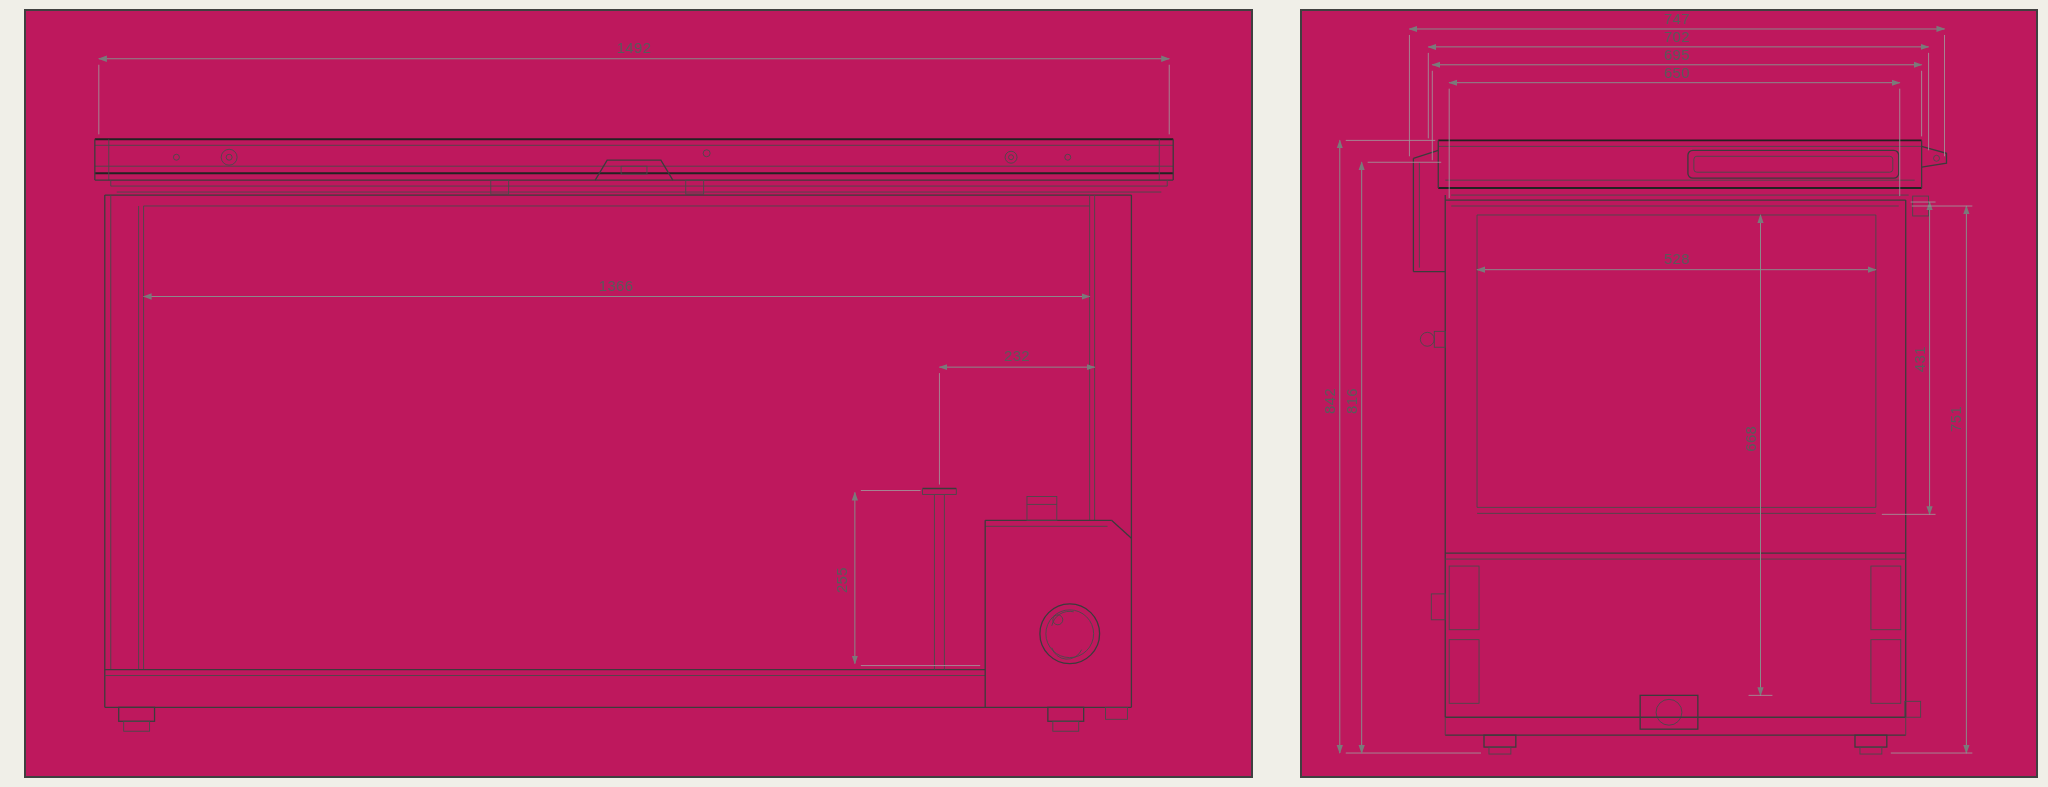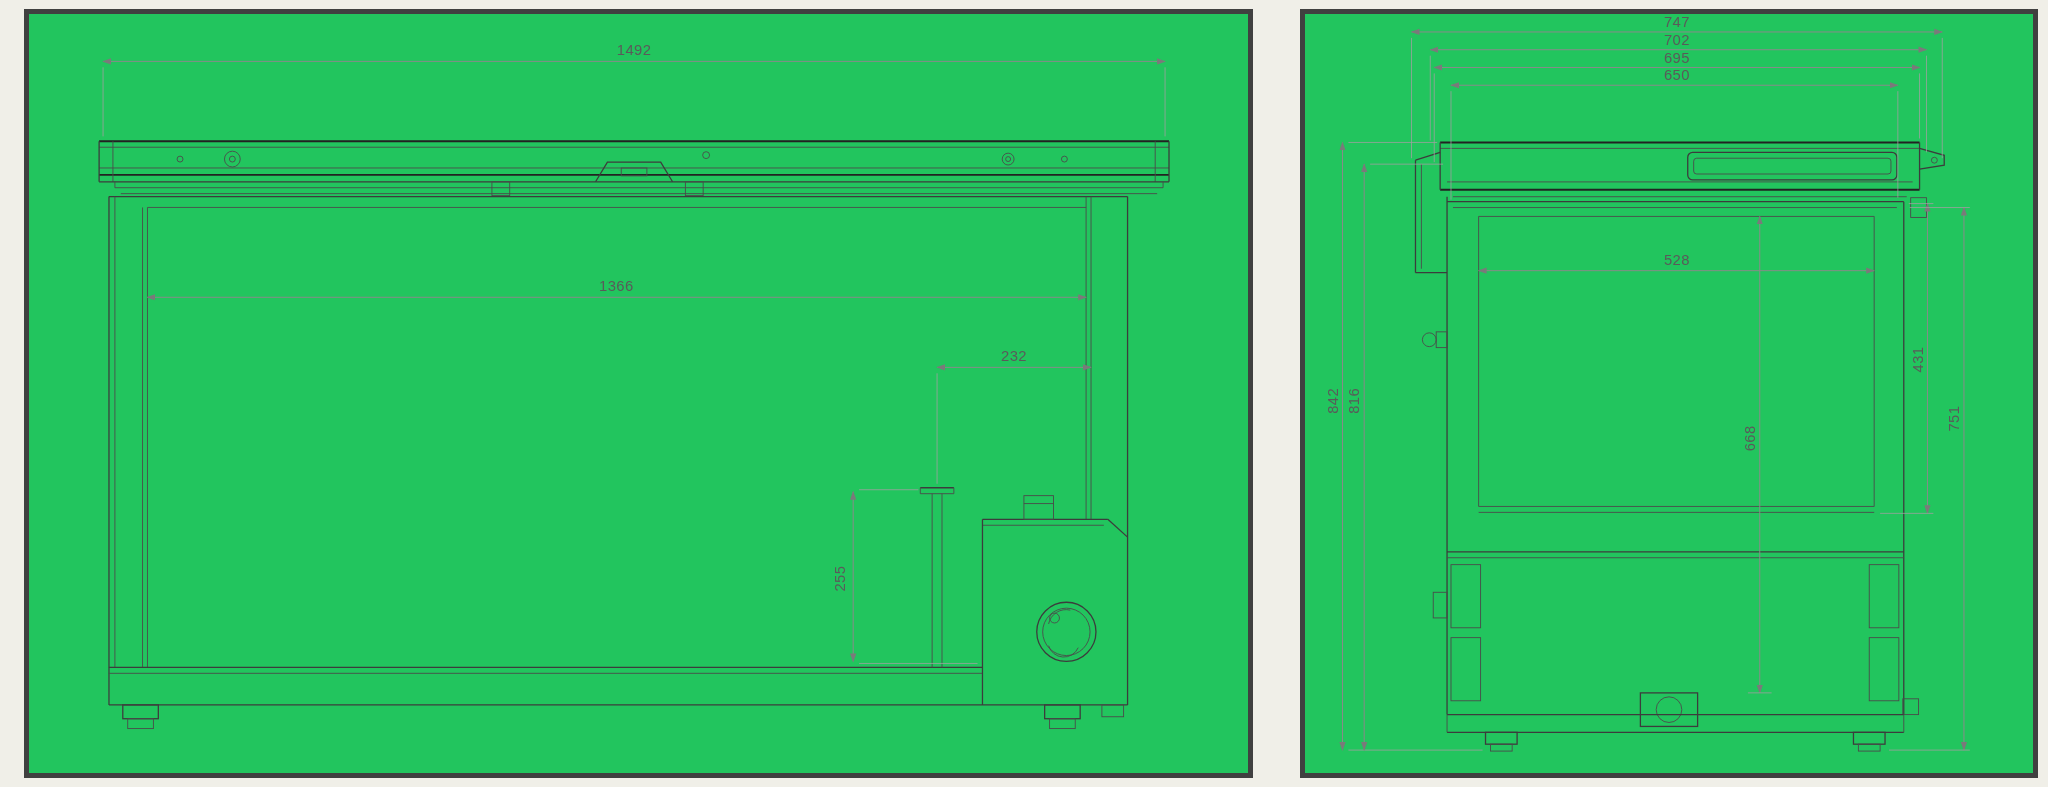--- a/index.html
+++ b/index.html
@@ -1,18 +1,18 @@
 <!DOCTYPE html>
 <html><head>
 <meta charset="utf-8">
 <style>
   html,body{margin:0;padding:0;background:#f0efe8;}
   .sheet{position:relative;width:2048px;height:787px;background:#f0efe8;overflow:hidden;
          font-family:"Liberation Sans",sans-serif;}
-  .panel{position:absolute;top:9px;height:769px;background:#22c55e;border:5px solid #404040;box-sizing:border-box;}
+  .panel{position:absolute;top:9px;height:769px;background:#be185d;border:2px solid #404040;box-sizing:border-box;}
   .panel-left{left:24px;width:1229px;}
   .panel-right{left:1300px;width:738px;}
   svg{display:block;width:100%;height:100%;}
   .dim{stroke:#8a8a8a;stroke-width:1;fill:none;}
   .ext{stroke:#a0a0a0;stroke-width:0.8;fill:none;}
   .o0{stroke:#222222;stroke-width:2;fill:none;}
   .o1{stroke:#3c3c3c;stroke-width:1.3;fill:none;}
   .o2{stroke:#4a4a4a;stroke-width:0.9;fill:none;}
   .dimt{font-family:"Liberation Sans",sans-serif;font-size:15px;fill:#5a5a5a;letter-spacing:0.4px;}
 </style>

